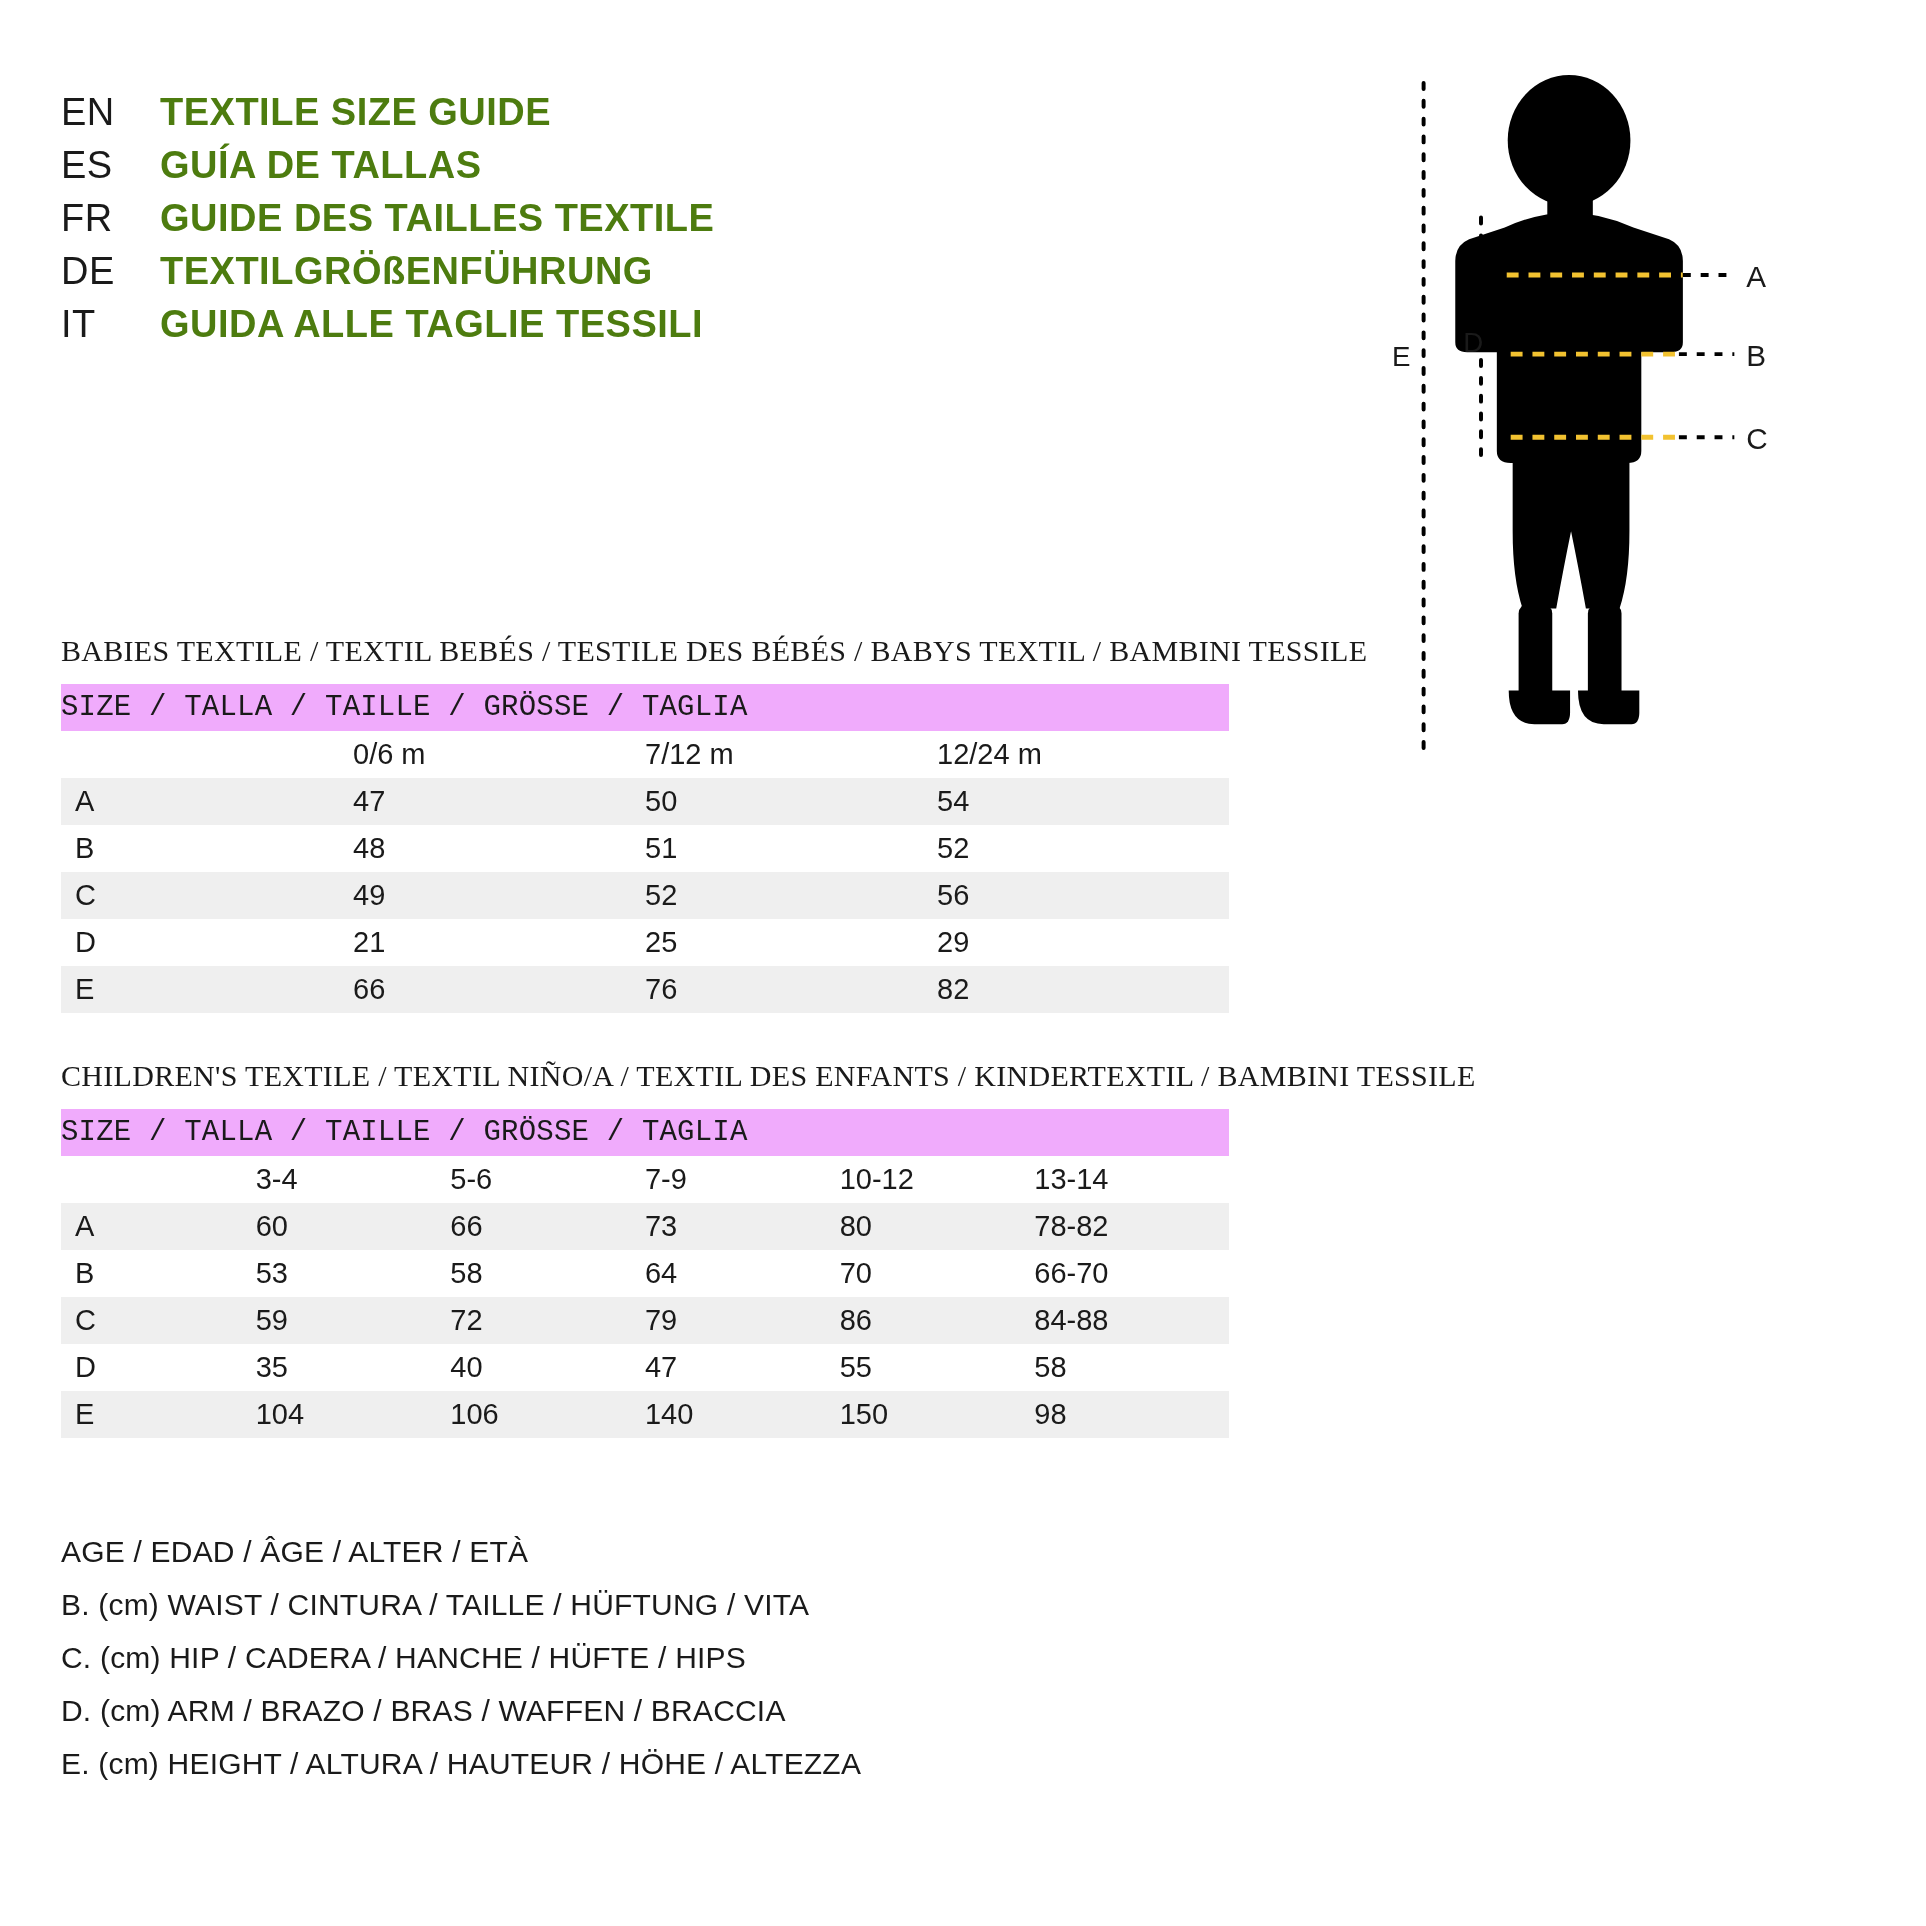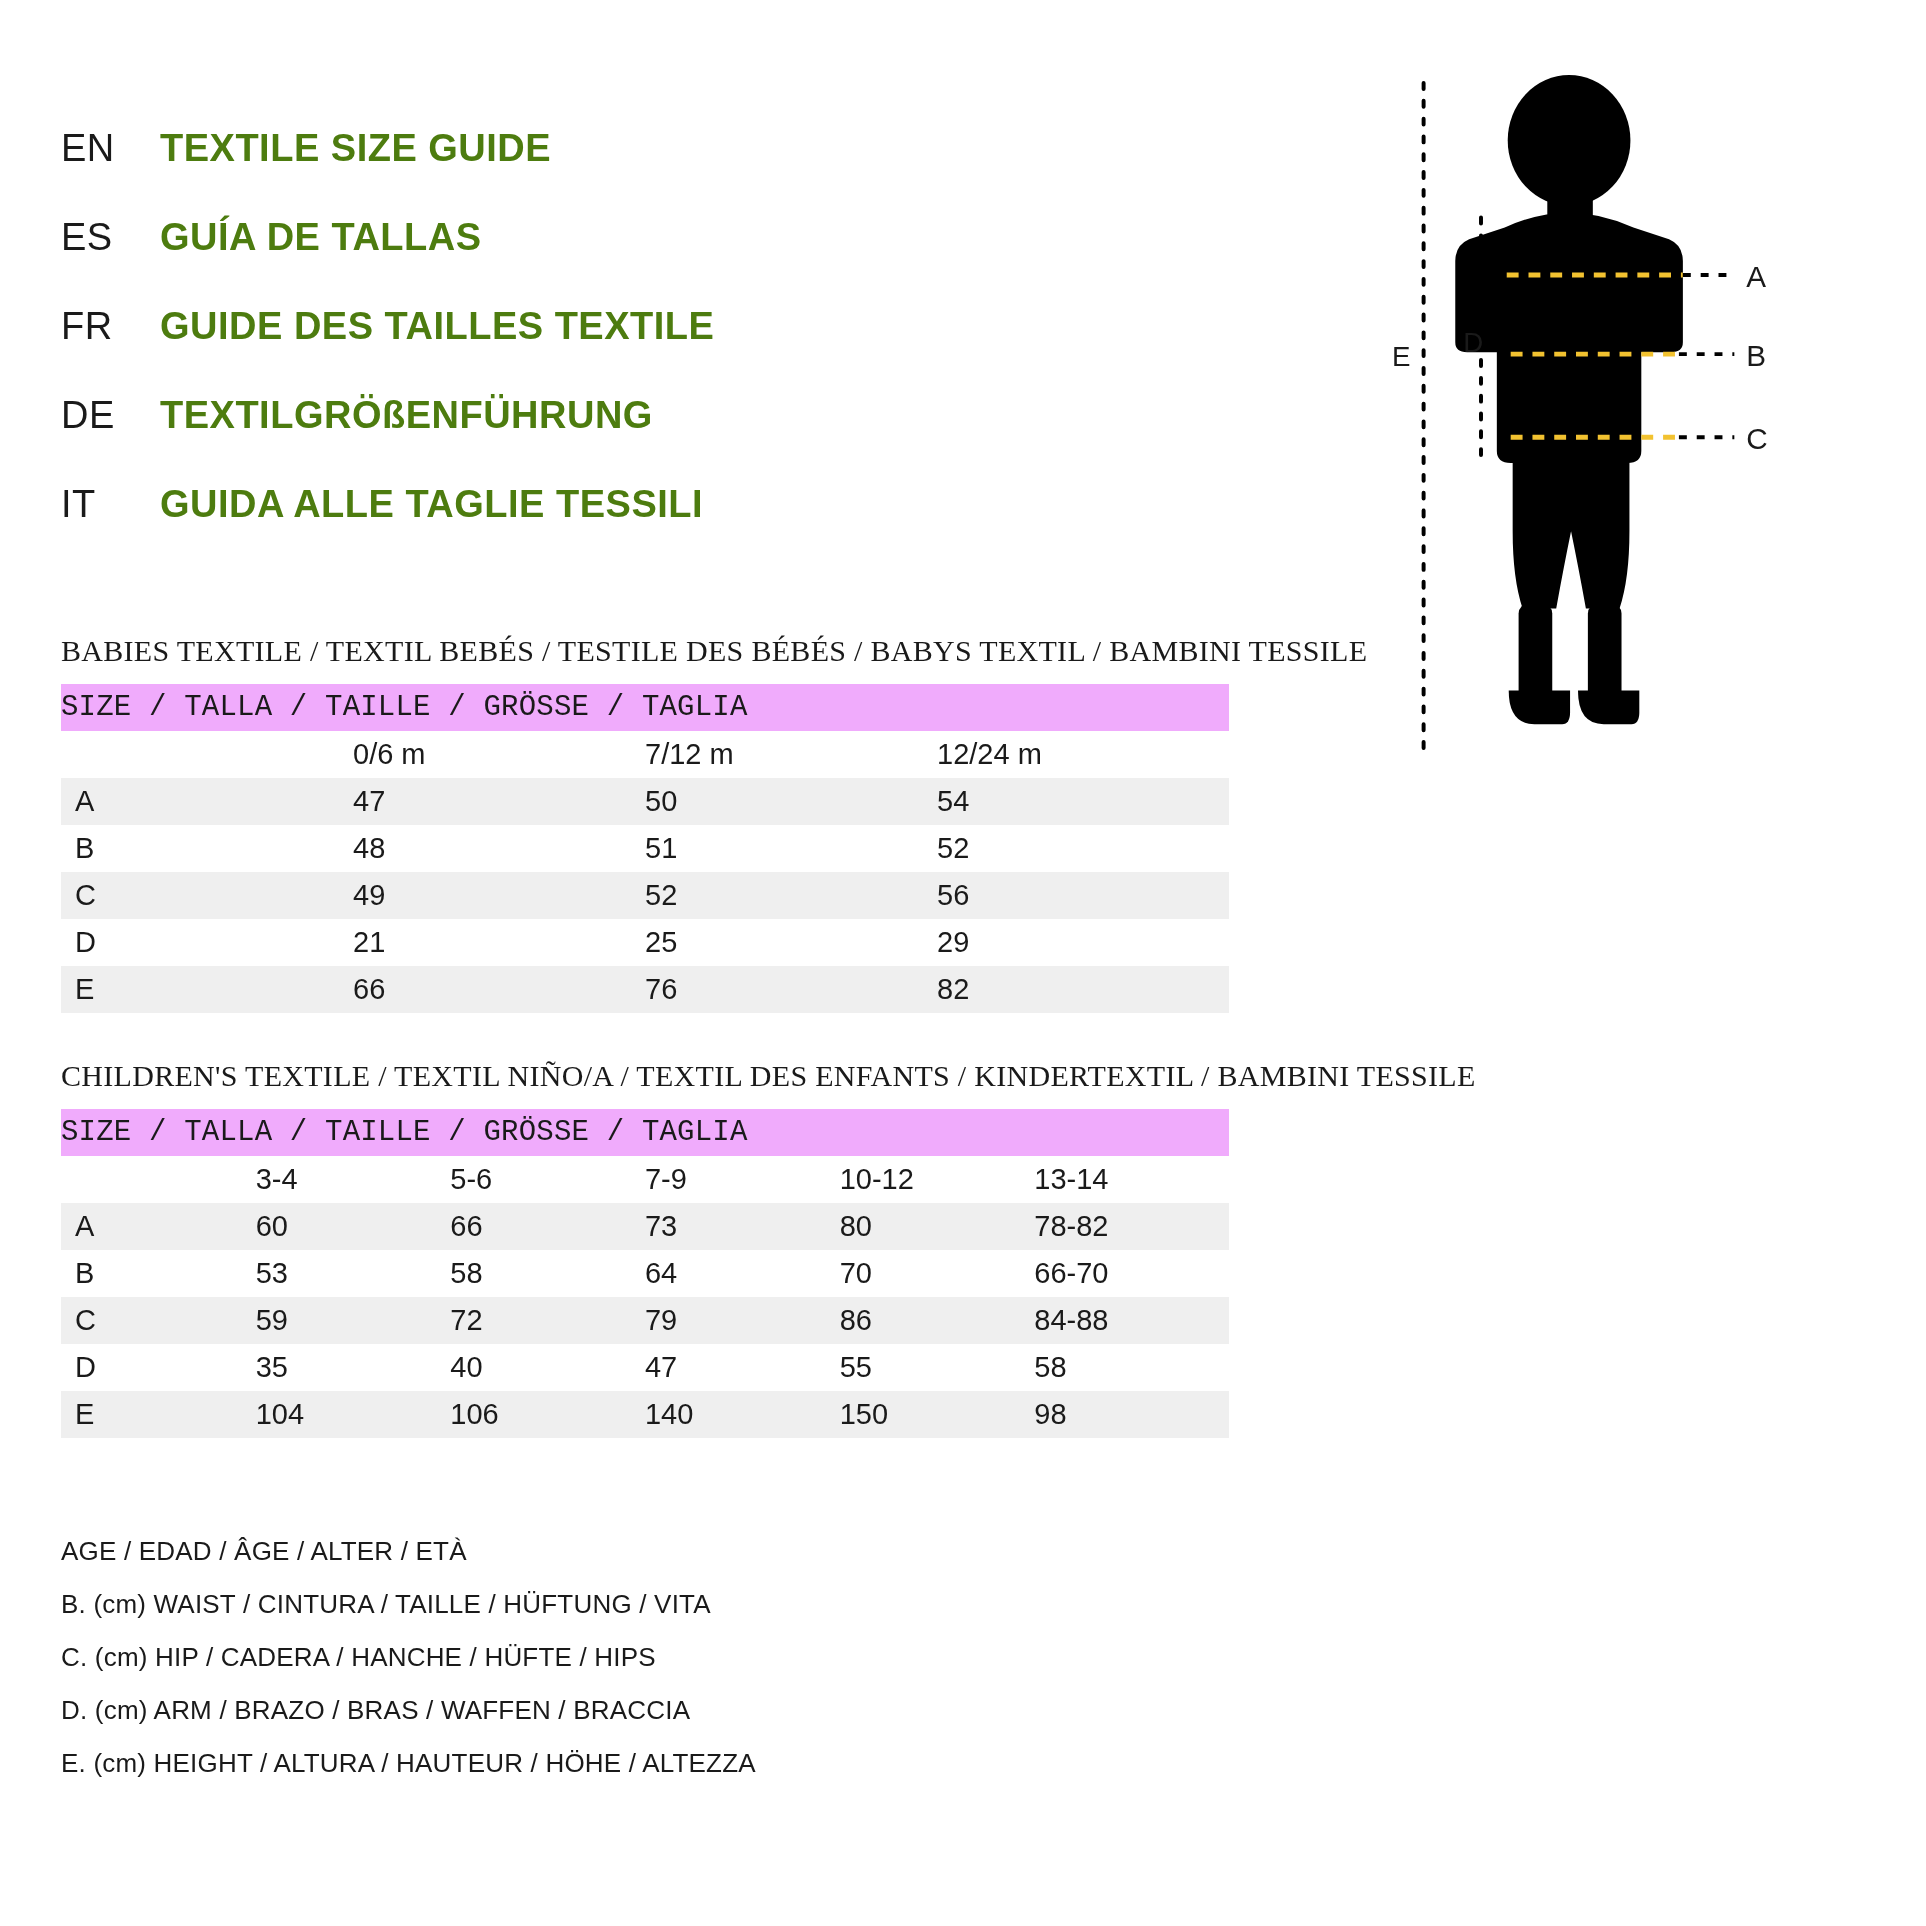--- a/index.html
+++ b/index.html
@@ -20,21 +20,20 @@
   .lang-block {
     position: absolute;
     left: 61px;
     top: 91px;
     width: 990px;
   }
   .lang-row {
     display: flex;
     align-items: baseline;
     height: 53px;
-    margin-top: 36px;
   }
   .lang-code {
     width: 99px;
     font-size: 38px;
     letter-spacing: 0.5px;
     color: #1a1a1a;
   }
   .lang-text {
     font-size: 38px;
     letter-spacing: 0.5px;
@@ -108,21 +107,21 @@
   .babies .c-val { width: 188px; }
 
   
   .legend {
     position: absolute;
     left: 61px;
     top: 1525px;
     width: 1287px;
   }
   .legend-row {
-    font-size: 26px;
+    font-size: 30px;
     letter-spacing: 0.2px;
     color: #1a1a1a;
     height: 53px;
     display: flex;
     align-items: center;
     white-space: nowrap;
   }
 </style>
 </head>
 <body>

